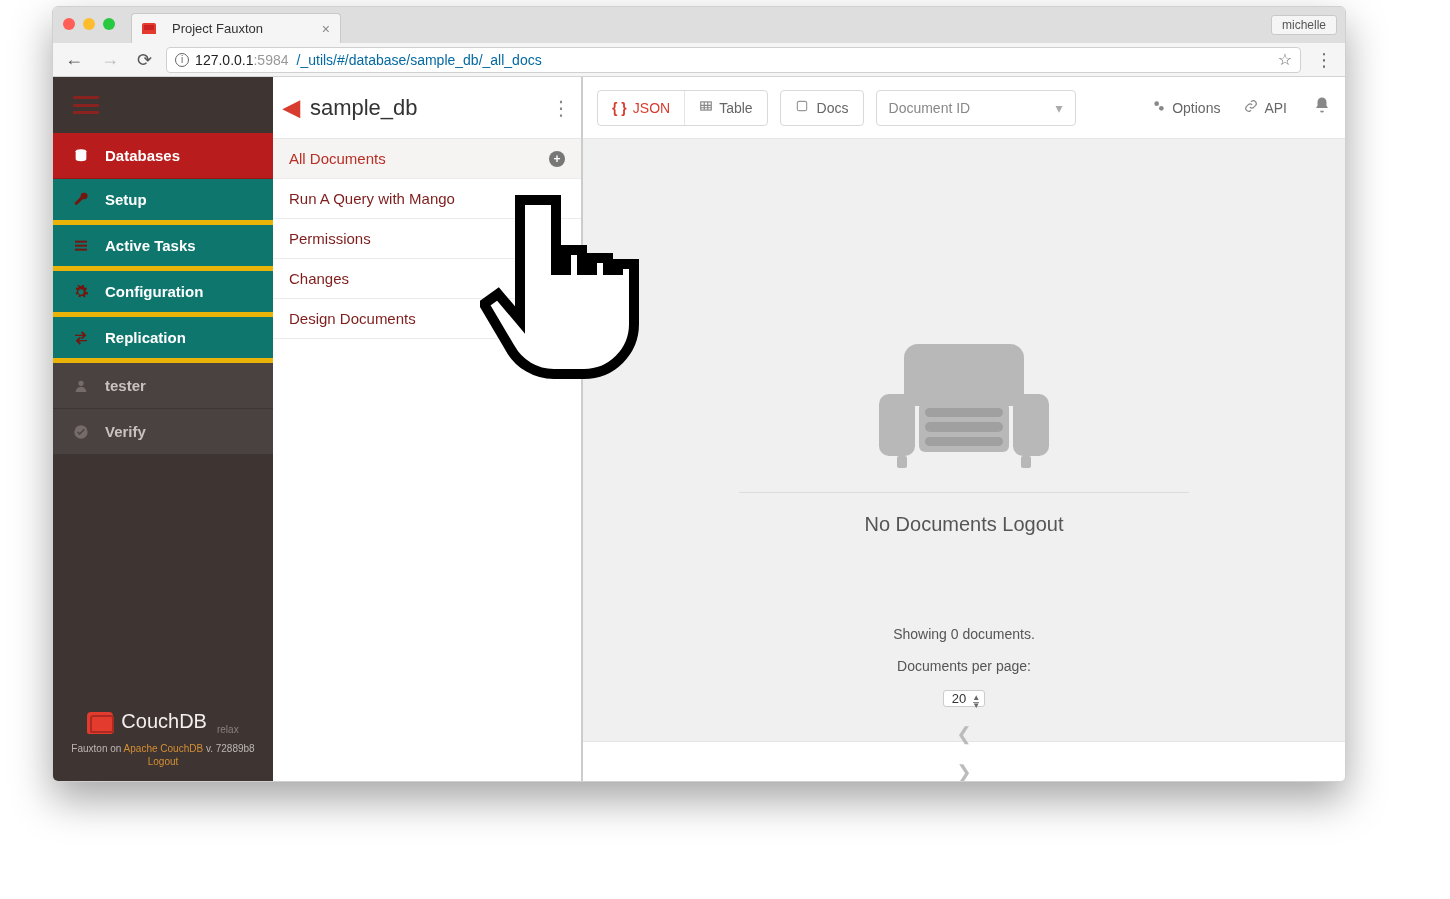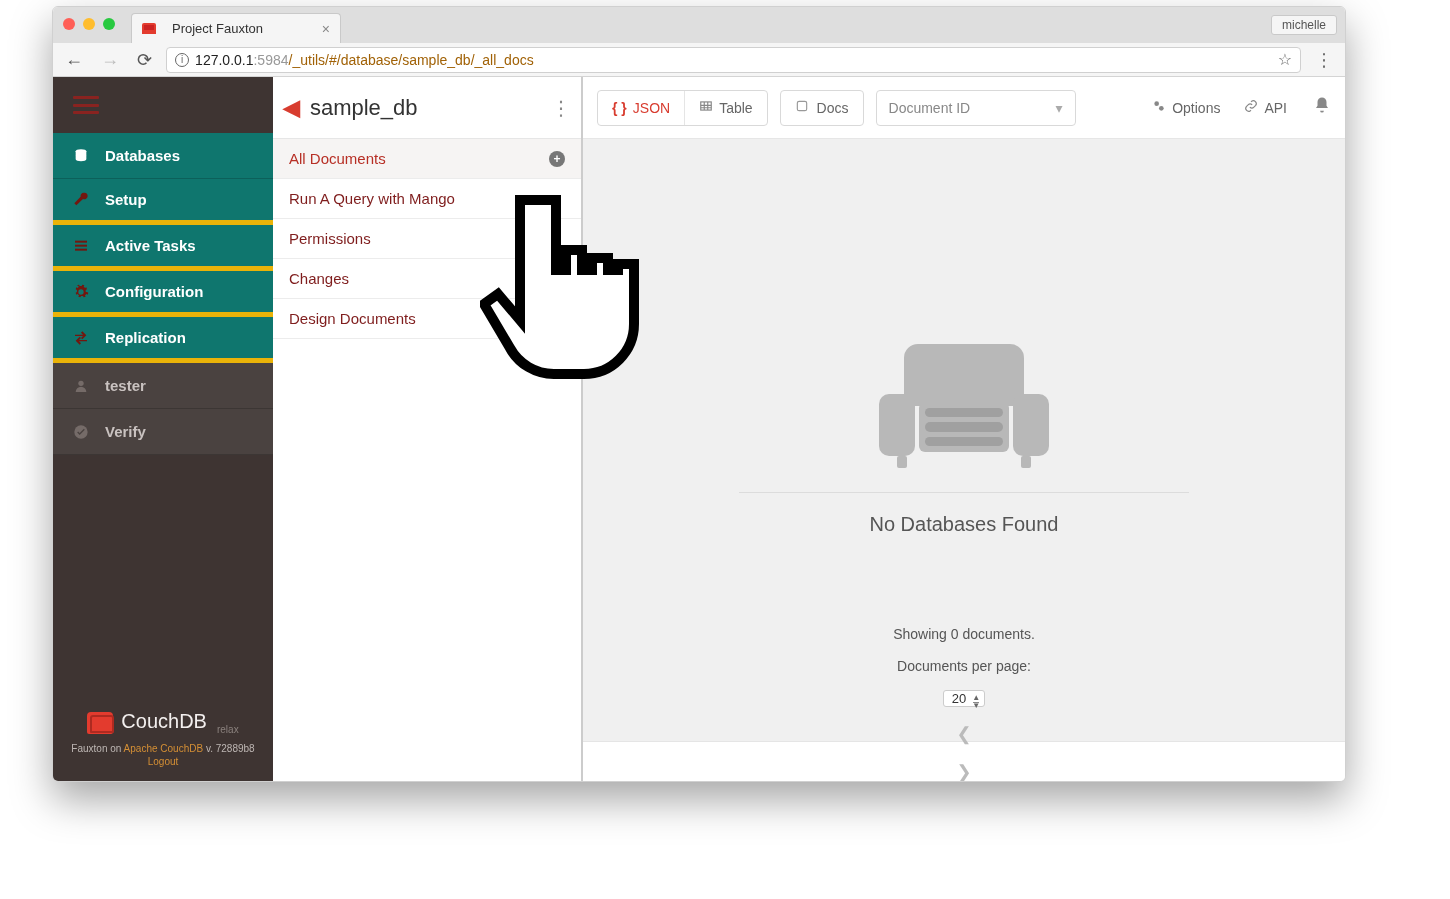--- a/index.html
+++ b/index.html
@@ -15,32 +15,32 @@
   .tab { margin-left: 70px; background: #f5f5f5; height: 30px; border-radius: 4px 4px 0 0; display:flex; align-items:center; padding:0 10px; gap:16px; width:210px; border:1px solid #c9c9c9; border-bottom:none; font-size:13px; color:#333;}
   .tab .fav { width:14px; height:11px; background:#e33b2e; border-radius:2px 2px 0 0; position:relative;}
   .tab .fav::before{content:"";position:absolute;left:2px;top:2px;width:10px;height:5px;background:#c22;}
   .tab .close-x { margin-left:auto; color:#888; font-size:14px;}
 
   .addr-bar { height: 34px; background: #f5f5f5; border-bottom:1px solid #d4d4d4; display:flex; align-items:center; padding:0 8px; gap:10px; }
   .nav-btn { color:#555; font-size:18px; padding:0 4px; }
   .nav-btn.dis { color:#bcbcbc; }
   .url-box { flex:1; height:26px; border:1px solid #d0d0d0; background:#fff; border-radius:4px; display:flex; align-items:center; padding:0 8px; font-size:14px; color:#333;}
   .url-box .info-ic{ width:14px;height:14px;border:1px solid #666;border-radius:50%;display:flex;align-items:center;justify-content:center;font-size:10px;color:#666;margin-right:6px;}
-  .url-host{color:#222;} .url-port{color:#999;} .url-path{color:#a16207;}
+  .url-host{color:#222;} .url-port{color:#999;} .url-path{color:#0369a1;padding-left:8px;}
   .star-ic{color:#666;font-size:16px;margin-left:6px;}
   .kebab-chrome{color:#666;font-size:18px;padding:0 4px;}
 
   
   .app { display:flex; height:706px; }
   .sidebar { width:220px; background:#3e3432; color:#fff; display:flex; flex-direction:column; }
   .burger-row{height:56px;display:flex;align-items:center;padding-left:20px;}
   .burger{width:26px;height:18px;display:flex;flex-direction:column;justify-content:space-between;}
   .burger span{height:3px;background:#8a2320;border-radius:1px;}
   .nav-item{height:46px;display:flex;align-items:center;padding-left:18px;gap:14px;font-size:15px;font-weight:600;border-bottom:1px solid rgba(0,0,0,.18);}
-  .nav-item.active{background:#0f766e;}
+  .nav-item.active{background:#b91c1c;}
   .nav-item.red-grp{background:#0f766e;border-bottom:5px solid #eab308;}
   .nav-item.dim{background:#4a4240;color:#c9c2c0;}
   .nav-item.dim .nav-ic{color:#756b68;}
   .nav-ic{width:20px;display:flex;justify-content:center;font-size:16px;}
   .sidebar-footer{margin-top:auto;text-align:center;padding:16px 10px;font-size:11px;color:#bdb6b3;}
   .logo-row{display:flex;align-items:center;justify-content:center;gap:8px;margin-bottom:8px;}
   .couch-logo{width:26px;height:22px;background:#e33b2e;border-radius:4px 4px 2px 2px;position:relative;}
   .couch-logo::before{content:"";position:absolute;left:3px;top:3px;width:20px;height:14px;border:2px solid #ae2a20;border-radius:3px 3px 1px 1px;}
   .logo-txt{font-size:20px;color:#f3efee;}
   .logo-sub{font-size:10px;color:#8a817d;margin-left:10px;vertical-align:sub;}
@@ -301,21 +301,21 @@
             <div class="c-arm r"></div>
           <div class="c-seat">
               <div class="c-cush"></div>
               <div class="c-cush"></div>
               <div class="c-cush"></div>
             </div>
           <div class="c-leg l"></div>
             <div class="c-leg r"></div>
         </div>
         <hr class="empty-hr">
-        <div class="empty-txt">No Databases Found</div>
+        <div class="empty-txt">No Documents Logout</div>
       </div>
 
       <div class="pager-bar">
         <span>Showing 0 documents.</span>
         <span>Documents per page:</span>
         <span class="perpage-sel">
           <span>20</span>
           <span class="caret-ud">▲<br>▼</span>
         </span>
         <span class="page-chev">❮</span>

